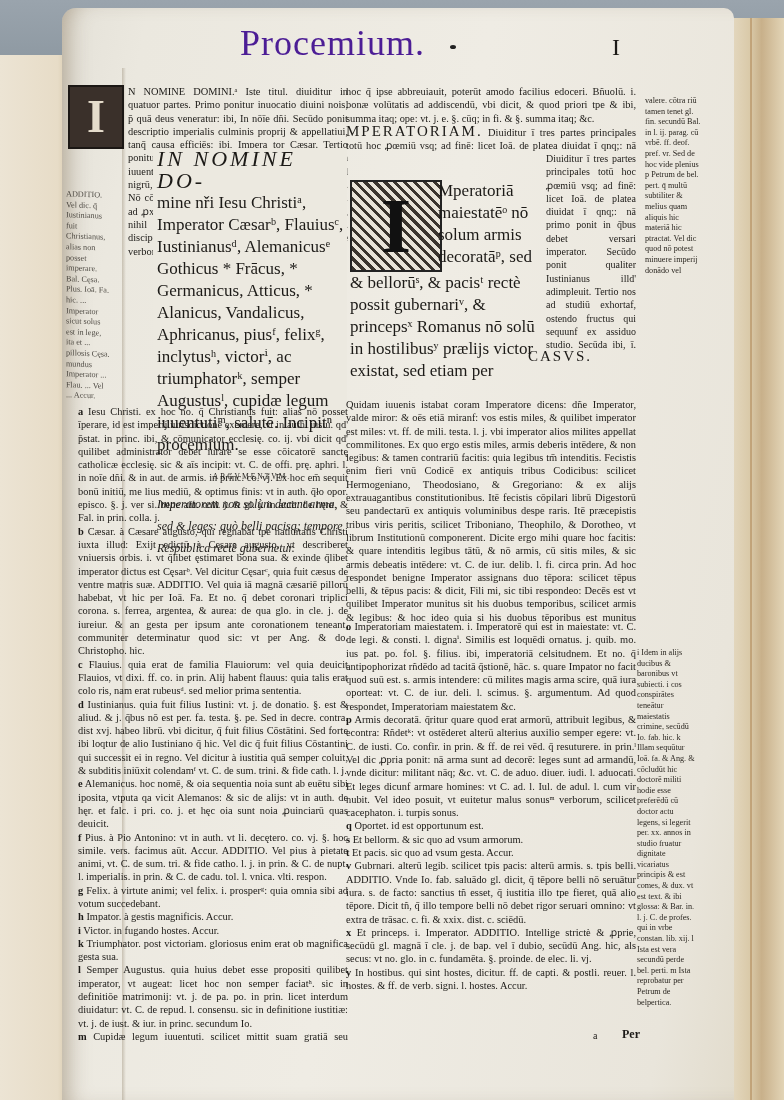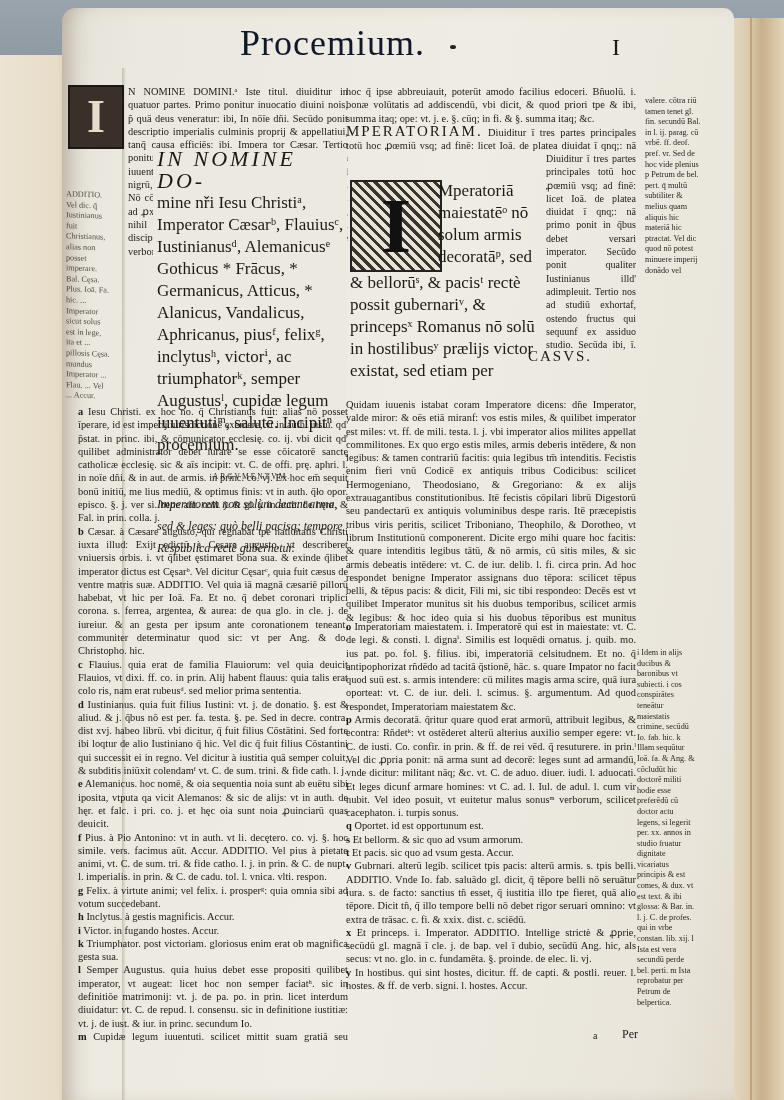--- a/index.html
+++ b/index.html
@@ -2,37 +2,37 @@
 <html><head>
 <meta charset="utf-8">
 <style>
   html,body{margin:0;padding:0;}
   body{width:784px;height:1100px;overflow:hidden;background:#8f9aa3;position:relative;font-family:"Liberation Serif","DejaVu Serif",serif;color:#1c1a17;}
   .bg-top{position:absolute;left:0;top:0;width:784px;height:60px;background:linear-gradient(#9aa4ad,#8e99a2);}
   .left-leaf{position:absolute;left:0;top:55px;width:72px;height:1045px;background:linear-gradient(90deg,#ece4d4,#e7dcc7 80%,#d2c4a6);border-right:1px solid #b39a72;}
   .right-edge{position:absolute;left:728px;top:18px;width:56px;height:1082px;background:linear-gradient(90deg,#e6dbc4,#d9c9a8 40%,#c8b08a 60%,#e2d4b6);}
   .right-edge::after{content:"";position:absolute;left:22px;top:0;width:2px;height:100%;background:#b89466;opacity:.7;}
   .page{position:absolute;left:62px;top:8px;width:672px;height:1092px;background:linear-gradient(100deg,#e4e1d8 0%,#ebe8df 10%,#efece4 50%,#e9e5db 90%,#e2dccd 100%);border-radius:14px 10px 0 0;box-shadow:inset 18px 0 22px -12px rgba(120,100,70,.45);}
-  .runhead{position:absolute;left:240px;top:22px;font-size:36px;letter-spacing:1px;color:#0f172a;}
+  .runhead{position:absolute;left:240px;top:22px;font-size:36px;letter-spacing:1px;color:#4c1d95;}
   .folio{position:absolute;left:612px;top:34px;font-size:24px;}
   .dot{position:absolute;left:450px;top:45px;width:6px;height:4px;background:#222;border-radius:50%;}
   .col{position:absolute;font-size:10.4px;line-height:13.3px;text-align:justify;}
   .col p{margin:0;}
   .caps{letter-spacing:2px;font-size:15px;}
   .initial{float:left;width:52px;height:60px;margin:0 4px 0 0;background:#3a302a;border:2px solid #1b1714;color:#e5dccb;font-size:46px;line-height:60px;text-align:center;font-weight:bold;}
   .big-initial{position:absolute;left:350px;top:180px;width:88px;height:88px;background:repeating-linear-gradient(45deg,#3a342d 0 3px,#e8e3d8 3px 7px);border:2px solid #222;color:#111;font-size:78px;line-height:88px;text-align:center;font-weight:bold;}
   .title-block{position:absolute;left:153px;top:148px;width:190px;font-size:17px;line-height:22px;}
   .title-block .h{font-size:22px;letter-spacing:3px;font-style:italic;}
   .arg-h{text-align:center;font-size:7.5px;letter-spacing:2px;margin-top:10px;}
   .arg{font-style:italic;font-size:12px;margin-top:5px;}
   .text-main{position:absolute;left:438px;top:180px;width:140px;font-size:17px;line-height:22px;}
   .cont-main{position:absolute;left:350px;top:270px;width:228px;font-size:17px;line-height:22px;}
   .margin{position:absolute;font-size:8.2px;line-height:10.6px;color:#2a2620;}
   .shadow-line{position:absolute;left:125px;top:60px;width:4px;height:1040px;background:linear-gradient(90deg,rgba(90,70,40,.25),transparent);}
-  .catch{position:absolute;left:622px;top:1027px;font-size:12px;}
+  .catch{position:absolute;left:622px;top:1027px;font-size:12px;font-weight:bold;}
   .sig{position:absolute;left:593px;top:1030px;font-size:10px;}
 </style>
 </head>
 <body>
 
 <div class="bg-top"></div>
 <div class="left-leaf"></div>
 <div class="right-edge"></div>
 
 <div class="page">
@@ -58,21 +58,21 @@
 </div>
 
 <div class="col" style="left:78px;top:405px;width:270px;height:640px;overflow:hidden;">
   <p><b>a</b> <span>Iesu Christi. ex hoc no. q̄ Christianus fuit: alias nō posset īperare, id est imperij iurisdictionē exercere, vt in auth. iusiu. qd' p̄stat. in princ. ibi, &amp; cōmunicator ecclesię. co. ij. vbi dicit qd' quilibet administrator debet iurare se esse cōicatorē sanctę catholicæ ecclesię. sic &amp; aīs incipit: vt. C. de offi. prę. aphri. l. in noīe dñi. &amp; in aut. de armis. in princ. co. vj. Ex hoc em̄ sequit bonū initiū, me lius mediū, &amp; optimus finis: vt in auth. q̄ło opor. episco. §. j. ver si. bene aūt. coll. j. &amp; gl. j. in auth. de hęre. &amp; Fal. in prin. colla. j.</span></p>
   <p><b>b</b> <span>Cæsar. à Cæsare augusto, qui regnabat tpe natiuitatis Christi iuxta illud: Exijt edictū à Cęsare augusto, vt describeret vniuersis orbis. i. vt q̄libet ęstimaret bona sua. &amp; exinde q̄libet imperator dictus est Cęsarᵇ. Vel dicitur Cęsarᶜ, quia fuit cæsus de ventre matris suæ. ADDITIO. Vel quia iā magnā cæsariē pillorū habebat, vt hic per Ioā. Fa. Et no. q̄ debet coronari triplici corona. s. ferrea, argentea, &amp; aurea: de qua glo. in cle. j. de iureiur. &amp; an gesta per ipsum ante coronationem teneant, communiter determinatur quod sic: vt per Ang. &amp; do. Christopho. hic.</span></p>
   <p><b>c</b> <span>Flauius. quia erat de familia Flauiorum: vel quia deuicit Flauios, vt dixi. ff. co. in prin. Alij habent flauus: quia talis erat colo ris, nam erat rubeusᵈ. sed melior prima sententia.</span></p>
   <p><b>d</b> <span>Iustinianus. quia fuit filius Iustini: vt. j. de donatio. §. est &amp; aliud. &amp; j. q̄bus nō est per. fa. testa. §. pe. Sed in decre. contra. dist xvj. habeo librū. vbi dicitur, q̄ fuit filius Cōstātini. Sed forte ibi loqtur de alio Iustiniano q̄ hic. Vel dic q̄ fuit filius Cōstantini qui successit ei in regno. Vel dicitur à iustitia quā semper coluit, &amp; subditis iniūxit colendamᶠ vt. C. de sum. trini. &amp; fide cath. l. j.</span></p>
   <p><b>e</b> <span>Alemanicus. hoc nomē, &amp; oia sequentia noia sunt ab euētu sibi iposita, vtputa qa vicit Alemanos: &amp; sic de alijs: vt in auth. de hęr. et falc. i pri. co. j. et hęc oia sunt noia ꝓuinciarū quas deuicit.</span></p>
   <p><b>f</b> <span>Pius. à Pio Antonino: vt in auth. vt li. decętero. co. vj. §. hoc simile. vers. facimus aūt. Accur. ADDITIO. Vel pius à pietate animi, vt. C. de sum. tri. &amp; fide catho. l. j. in prin. &amp; C. de nupt. l. imperialis. in prin. &amp; C. de cadu. tol. l. vnica. vlti. respon.</span></p>
   <p><b>g</b> <span>Felix. à virtute animi; vel felix. i. prosperᵍ: quia omnia sibi ad votum succedebant.</span></p>
-  <p><b>h</b> <span>Inclytus. à gestis magnificis. Accur.</span></p>
+  <p><b>h</b> <span>Impator. à gestis magnificis. Accur.</span></p>
   <p><b>i</b> <span>Victor. in fugando hostes. Accur.</span></p>
   <p><b>k</b> <span>Triumphator. post victoriam. gloriosus enim erat ob magnifica gesta sua.</span></p>
   <p><b>l</b> <span>Semper Augustus. quia huius debet esse propositi quilibet imperator, vt augeat: licet hoc non semper faciatʰ. sic in definitiōe matrimonij: vt. j. de pa. po. in prin. licet interdum diuidatur: vt. C. de repud. l. consensu. sic in definitione iustitiæ: vt. j. de iust. &amp; iur. in princ. secundum Io.</span></p>
   <p><b>m</b> <span>Cupidæ legum iuuentuti. scilicet mittit suam gratiā seu salutem, &amp; hunc librum.</span></p>
 
   <p><b></b> <span></span></p>
 </div>
 
 <div class="col" style="left:346px;top:85px;width:290px;">
   <p>hoc q̄ ipse abbreuiauit, poterūt amodo facilius edoceri. Bñuolū. i. bonæ volūtatis ad addiscendū, vbi dicit, &amp; quod priori tpe &amp; ibi, summa itaq; ope: vt. j. e. §. cūq; in fi. &amp; §. summa itaq; &amp;c.</p>

